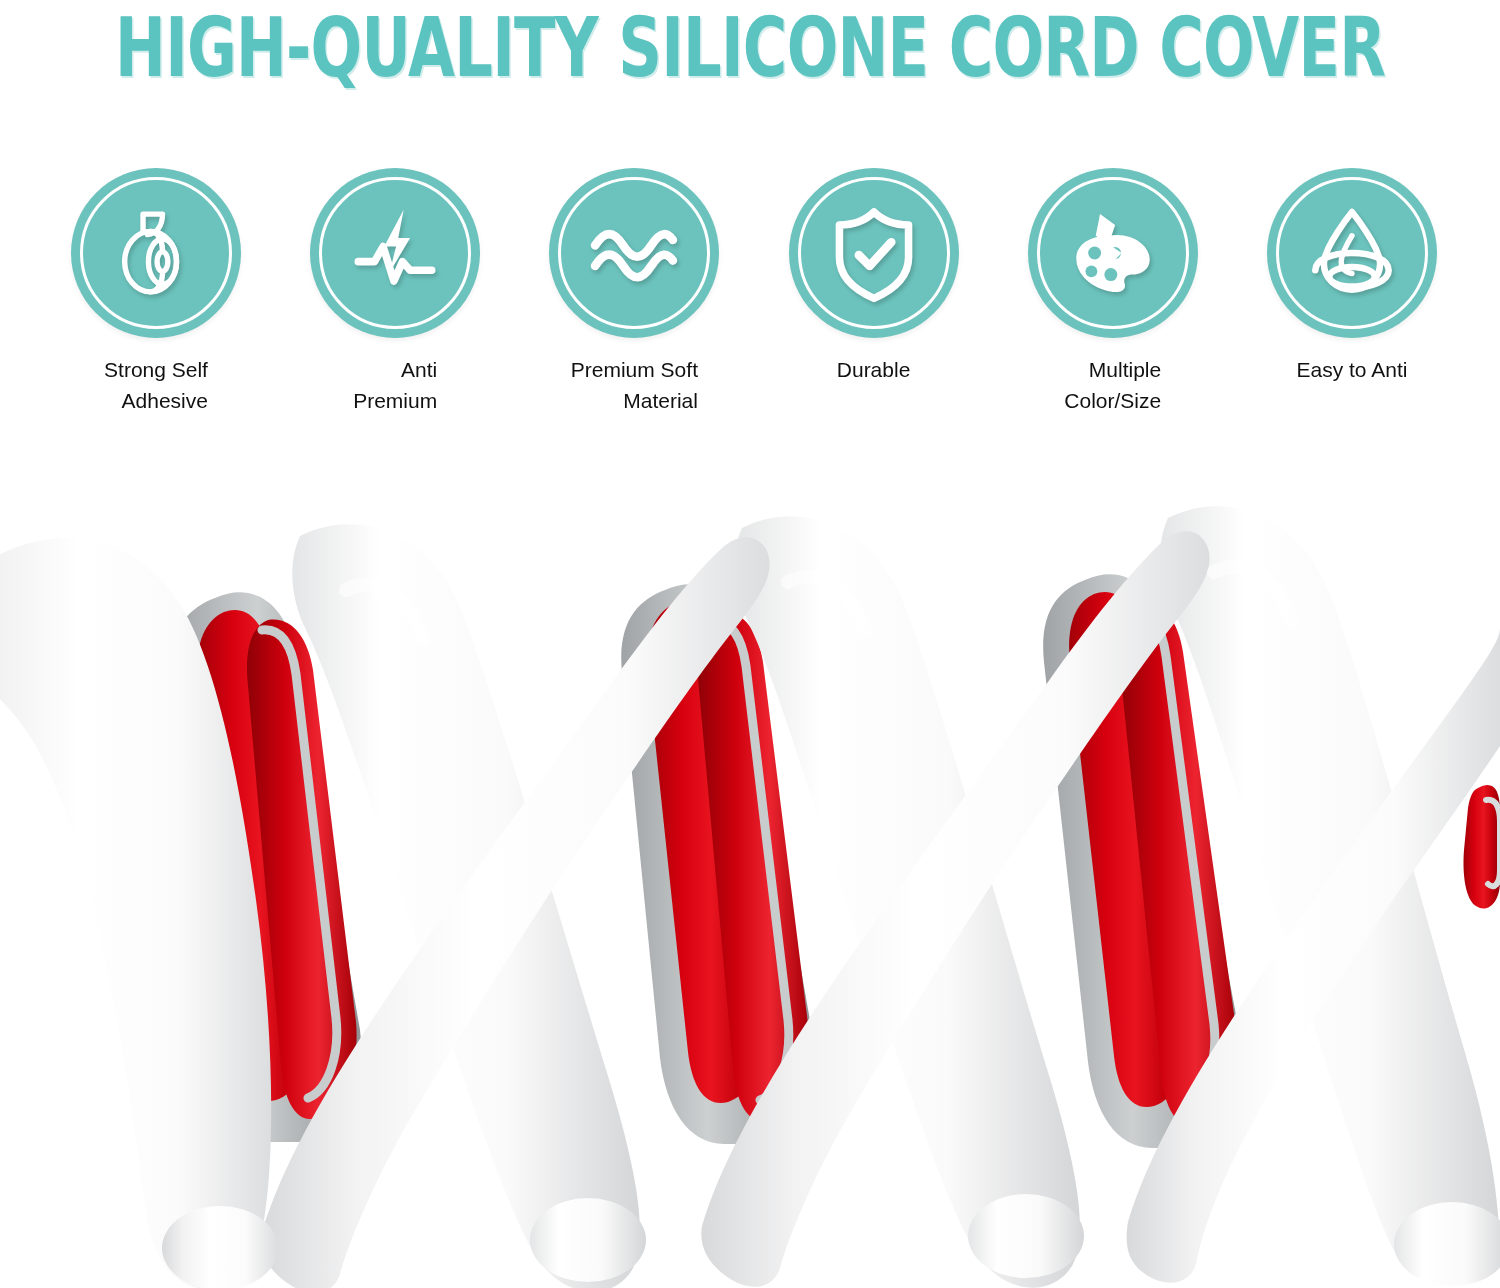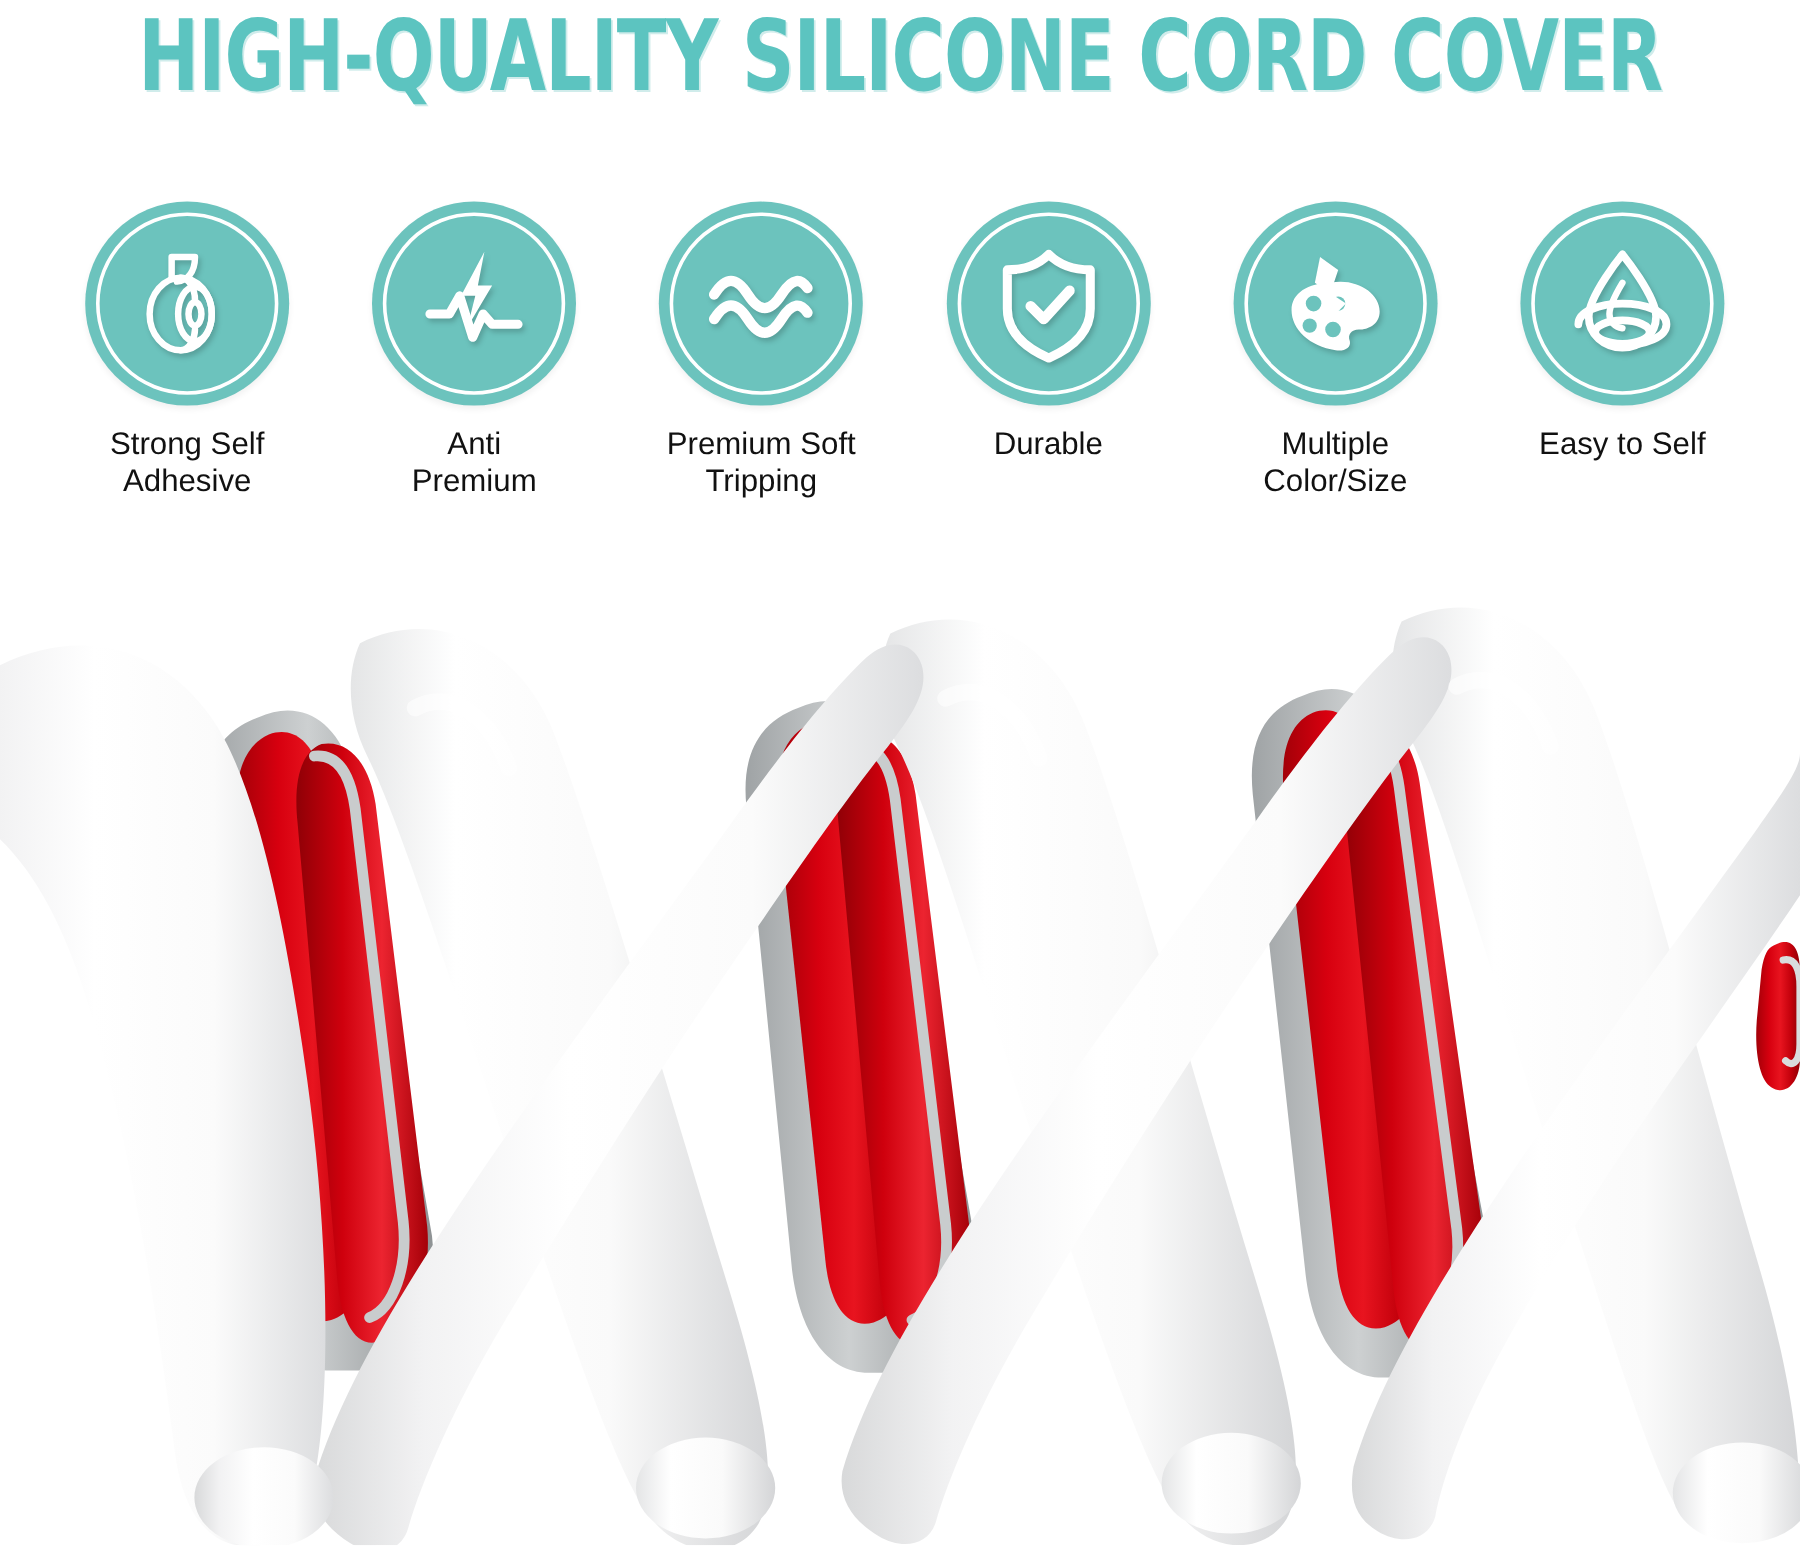--- a/index.html
+++ b/index.html
@@ -82,23 +82,23 @@
     pointer-events: none;
   }
   .badge svg {
     display: block;
     width: 108px;
     height: 108px;
     filter: drop-shadow(2px 3px 2px rgba(0,0,0,0.18));
   }
   .feature-label {
     margin-top: 16px;
-    text-align: center;
+    text-align: right;
     font-family: "Liberation Sans", sans-serif;
-    font-size: 26px;
+    font-size: 21px;
     line-height: 31px;
     color: #111111;
     white-space: pre-line;
   }
 
   
   #product {
     position: absolute;
     left: 0;
     top: 470px;
@@ -155,21 +155,21 @@
     <div class="feature">
       <div class="badge">
         <svg viewBox="0 0 100 100">
           <g fill="none" stroke="#ffffff" stroke-width="8" stroke-linecap="round">
             <path d="M14 43 C23 29 31 29 40 43 C49 57 57 57 66 43 C75 29 81 31 86 38"></path>
             <path d="M14 62 C23 48 31 48 40 62 C49 76 57 76 66 62 C75 48 81 50 86 57"></path>
           </g>
         </svg>
       </div>
       <div class="feature-label">Premium Soft
-Tripping</div>
+Material</div>
     </div>
 
     <div class="feature">
       <div class="badge">
         <svg viewBox="0 0 100 100">
           <path d="M50 12 C60 22 72 24 82 24 L82 54 C82 74 66 85 50 92
                    C34 85 18 74 18 54 L18 24 C28 24 40 22 50 12 Z" fill="none" stroke="#ffffff" stroke-width="7" stroke-linejoin="round"></path>
           <path d="M36 52 L46 62 L66 40" fill="none" stroke="#ffffff" stroke-width="8" stroke-linecap="round" stroke-linejoin="round"></path>
         </svg>
       </div>
@@ -195,21 +195,21 @@
 
     <div class="feature">
       <div class="badge">
         <svg viewBox="0 0 100 100">
           <path d="M50 12 C50 12 76 44 76 60 C76 74 64 84 50 84 C36 84 24 74 24 60 C24 44 50 12 50 12 Z" fill="none" stroke="#ffffff" stroke-width="6" stroke-linejoin="round"></path>
           <path d="M50 34 C44 44 40 52 40 58 C40 64 44 68 50 69" fill="none" stroke="#ffffff" stroke-width="5" stroke-linecap="round"></path>
           <ellipse cx="50" cy="72" rx="21" ry="9" fill="none" stroke="#ffffff" stroke-width="6"></ellipse>
           <path d="M16 66 C16 56 32 50 50 50 C68 50 84 56 84 66 C84 76 68 82 50 82" fill="none" stroke="#ffffff" stroke-width="6" stroke-linecap="round"></path>
         </svg>
       </div>
-      <div class="feature-label">Easy to Self</div>
+      <div class="feature-label">Easy to Anti</div>
     </div>
 
   </div>
 
   <div id="product">
     <svg viewBox="0 0 1500 818">
       <defs>
 
         <linearGradient id="tubeWhite" x1="0" y1="0" x2="1" y2="0">
           <stop offset="0%" stop-color="#d8d9da"></stop>

